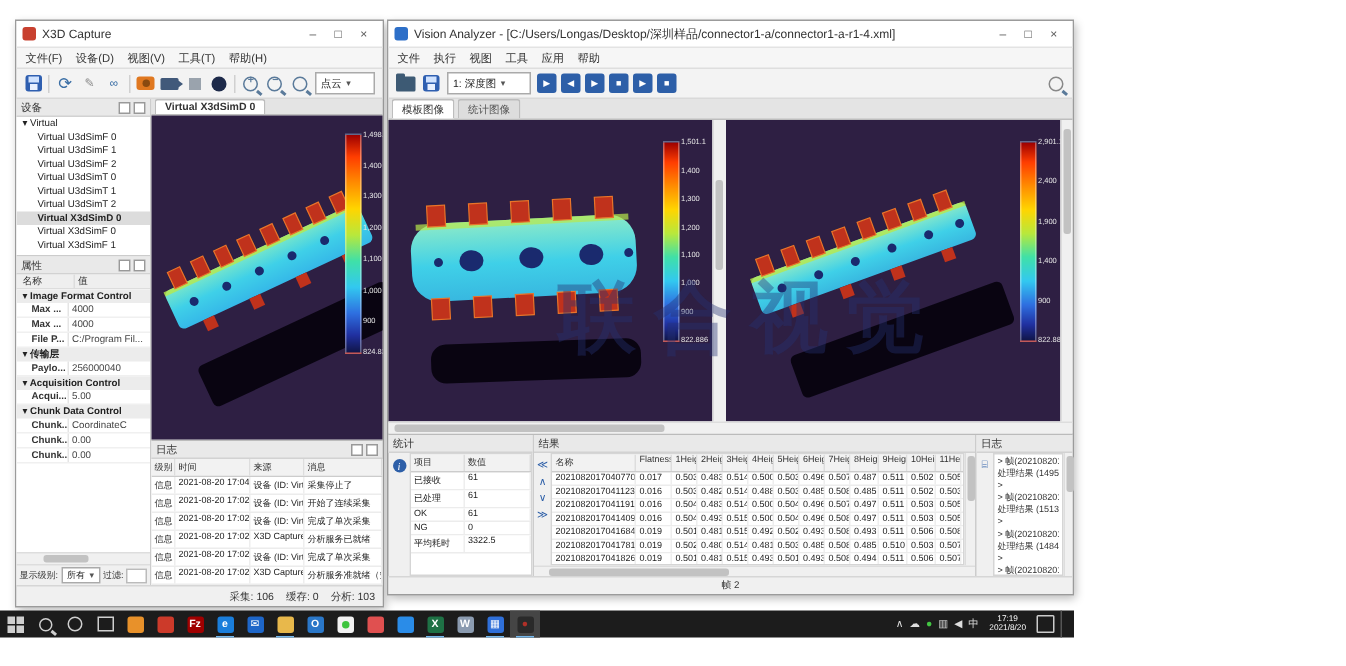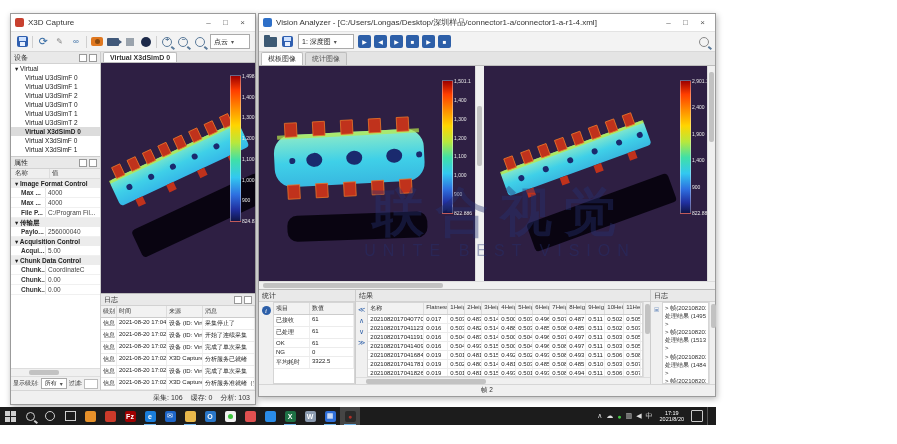--- a/index.html
+++ b/index.html
@@ -93,20 +93,27 @@
 <div class="window" id="win-capture" style="left:10px;top:13px;width:246px;height:392px;z-index:10">
   <div class="titlebar">
     <div class="app-ico" style="background:#c8402f"></div>
     <div class="title-text">X3D Capture</div>
     <div class="win-controls">
       <div class="win-btn">–</div>
       <div class="win-btn">□</div>
       <div class="win-btn">×</div>
     </div>
   </div>
+  <div class="menubar">
+      <span class="menu-item">文件(F)</span>
+      <span class="menu-item">设备(D)</span>
+      <span class="menu-item">视图(V)</span>
+      <span class="menu-item">工具(T)</span>
+      <span class="menu-item">帮助(H)</span>
+    </div>
   <div class="toolbar">
     <div class="ti">
         <div class="ti-save"></div>
       </div>
     <div class="tsep"></div>
     <div class="ti" style="font-size:11px;color:#3a6ea5">⟳</div>
     <div class="ti" style="font-size:8px;color:#888">✎</div>
     <div class="ti" style="font-size:8px;color:#3a6ea5">∞</div>
     <div class="tsep"></div>
     <div class="ti">
@@ -348,20 +355,28 @@
 <div class="window" id="win-analyzer" style="left:258px;top:13px;width:458px;height:384px;z-index:20">
   <div class="titlebar">
     <div class="app-ico" style="background:#2d6fc8"></div>
     <div class="title-text">Vision Analyzer - [C:/Users/Longas/Desktop/深圳样品/connector1-a/connector1-a-r1-4.xml]</div>
     <div class="win-controls">
       <div class="win-btn">–</div>
       <div class="win-btn">□</div>
       <div class="win-btn">×</div>
     </div>
   </div>
+  <div class="menubar">
+      <span class="menu-item">文件</span>
+      <span class="menu-item">执行</span>
+      <span class="menu-item">视图</span>
+      <span class="menu-item">工具</span>
+      <span class="menu-item">应用</span>
+      <span class="menu-item">帮助</span>
+    </div>
   <div class="toolbar">
     <div class="ti">
         <div class="ti-folder"></div>
       </div>
     <div class="ti">
         <div class="ti-save"></div>
       </div>
     <div class="ddl" style="width:48px">
       <span>1: 深度图</span>
       <span class="arr">▾</span>
@@ -700,21 +715,20 @@
       </div>
     </div>
   </div>
   <div class="statusbar" style="height:11px;justify-content:center">
     <span style="font-size:6.5px">帧 2</span>
   </div>
 </div>
 
 <div id="watermark">
   <div class="wm1">联合视觉</div>
-  <div class="wm2">UNITE BEST VISION</div>
 </div>
 
 <div id="annotation">
 </div>
 
 <div id="taskbar">
     <div class="tb-icon">
       <div class="tb-start">
         <i></i>
         <i></i>

